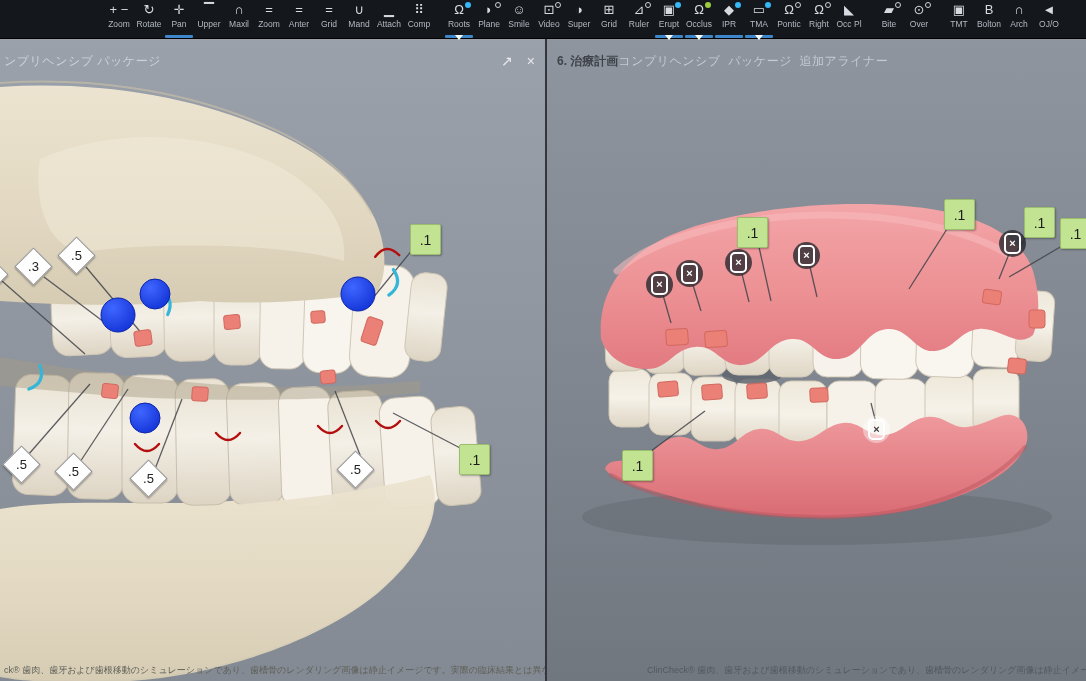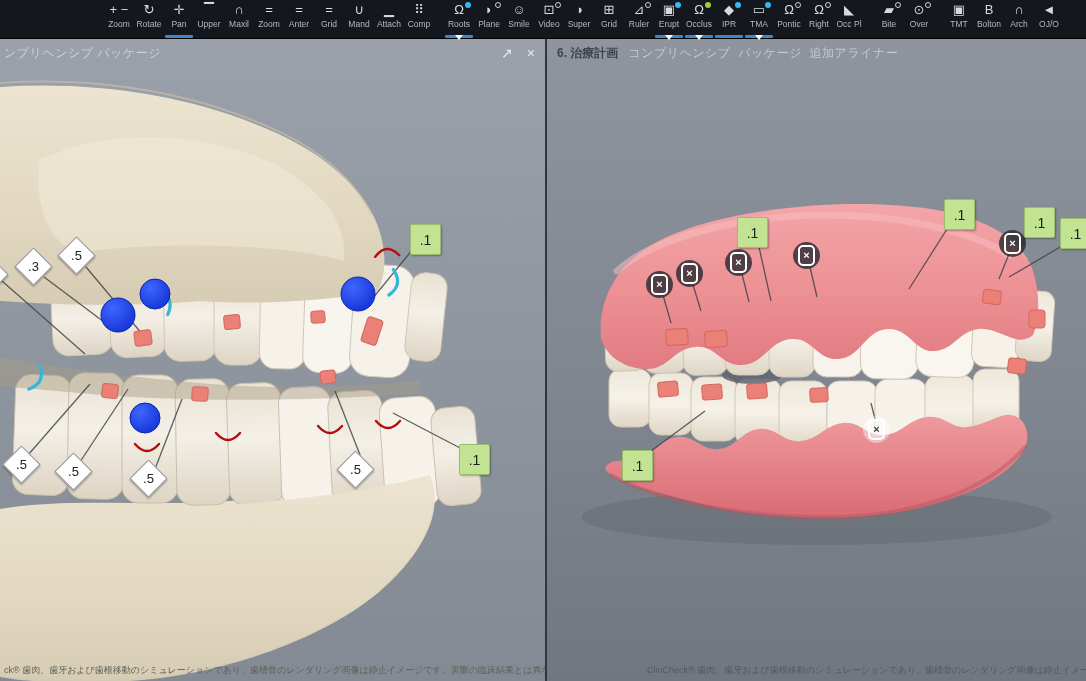--- a/index.html
+++ b/index.html
@@ -19,24 +19,24 @@
   .tring{position:absolute;top:2px;right:3px;width:4px;height:4px;border-radius:50%;border:1px solid #cfd3da;}
   .tunder{position:absolute;bottom:0;left:1px;right:1px;height:3px;background:#3c86c9;border-radius:1px;}
   .tcaret{position:absolute;bottom:-2px;left:50%;margin-left:-4px;width:0;height:0;z-index:5;
           border-left:4px solid transparent;border-right:4px solid transparent;border-top:5px solid #fff;}
   
   .panels{display:flex;height:643px;}
   .panel{position:relative;overflow:hidden;}
   .panel.left{width:545px;background:linear-gradient(180deg,#9ba1aa 0%,#8e949d 55%,#848a93 100%);}
   .panel.right{width:539px;border-left:2px solid #33363c;
                background:linear-gradient(180deg,#8f959e 0%,#80868f 55%,#71777f 100%);}
-  .phead{position:absolute;top:0;left:0;right:0;height:28px;z-index:30;display:flex;align-items:center;
+  .phead{position:absolute;top:8px;left:0;right:0;height:28px;z-index:30;display:flex;align-items:center;
          padding:0 10px;font-size:12px;}
   .ptitle-left{color:#ced2d8;margin-left:-6px;letter-spacing:.5px;}
-  .ptitle-step{color:#3f444b;font-weight:bold;margin-right:10px;}
+  .ptitle-step{color:#3f444b;font-weight:bold;}
   .ptitle-plan{color:#c6cbd2;letter-spacing:.5px;font-family:Liberation Mono, monospace;}
   .hicons{margin-left:auto;display:flex;gap:14px;}
   .hicon{color:#e8eaee;font-size:14px;cursor:pointer;line-height:16px;}
   .scene{position:absolute;inset:0;}
   .scene svg.base{position:absolute;inset:0;}
   svg.overlay{position:absolute;inset:0;z-index:10;pointer-events:none;}
   .annlayer{position:absolute;inset:0;z-index:20;}
   
   .dia{position:absolute;width:25px;height:25px;background:#fefefe;border:1px solid #8f8f8f;
        transform:rotate(45deg);box-shadow:1px 1px 2px rgba(0,0,0,.35);display:flex;align-items:center;

